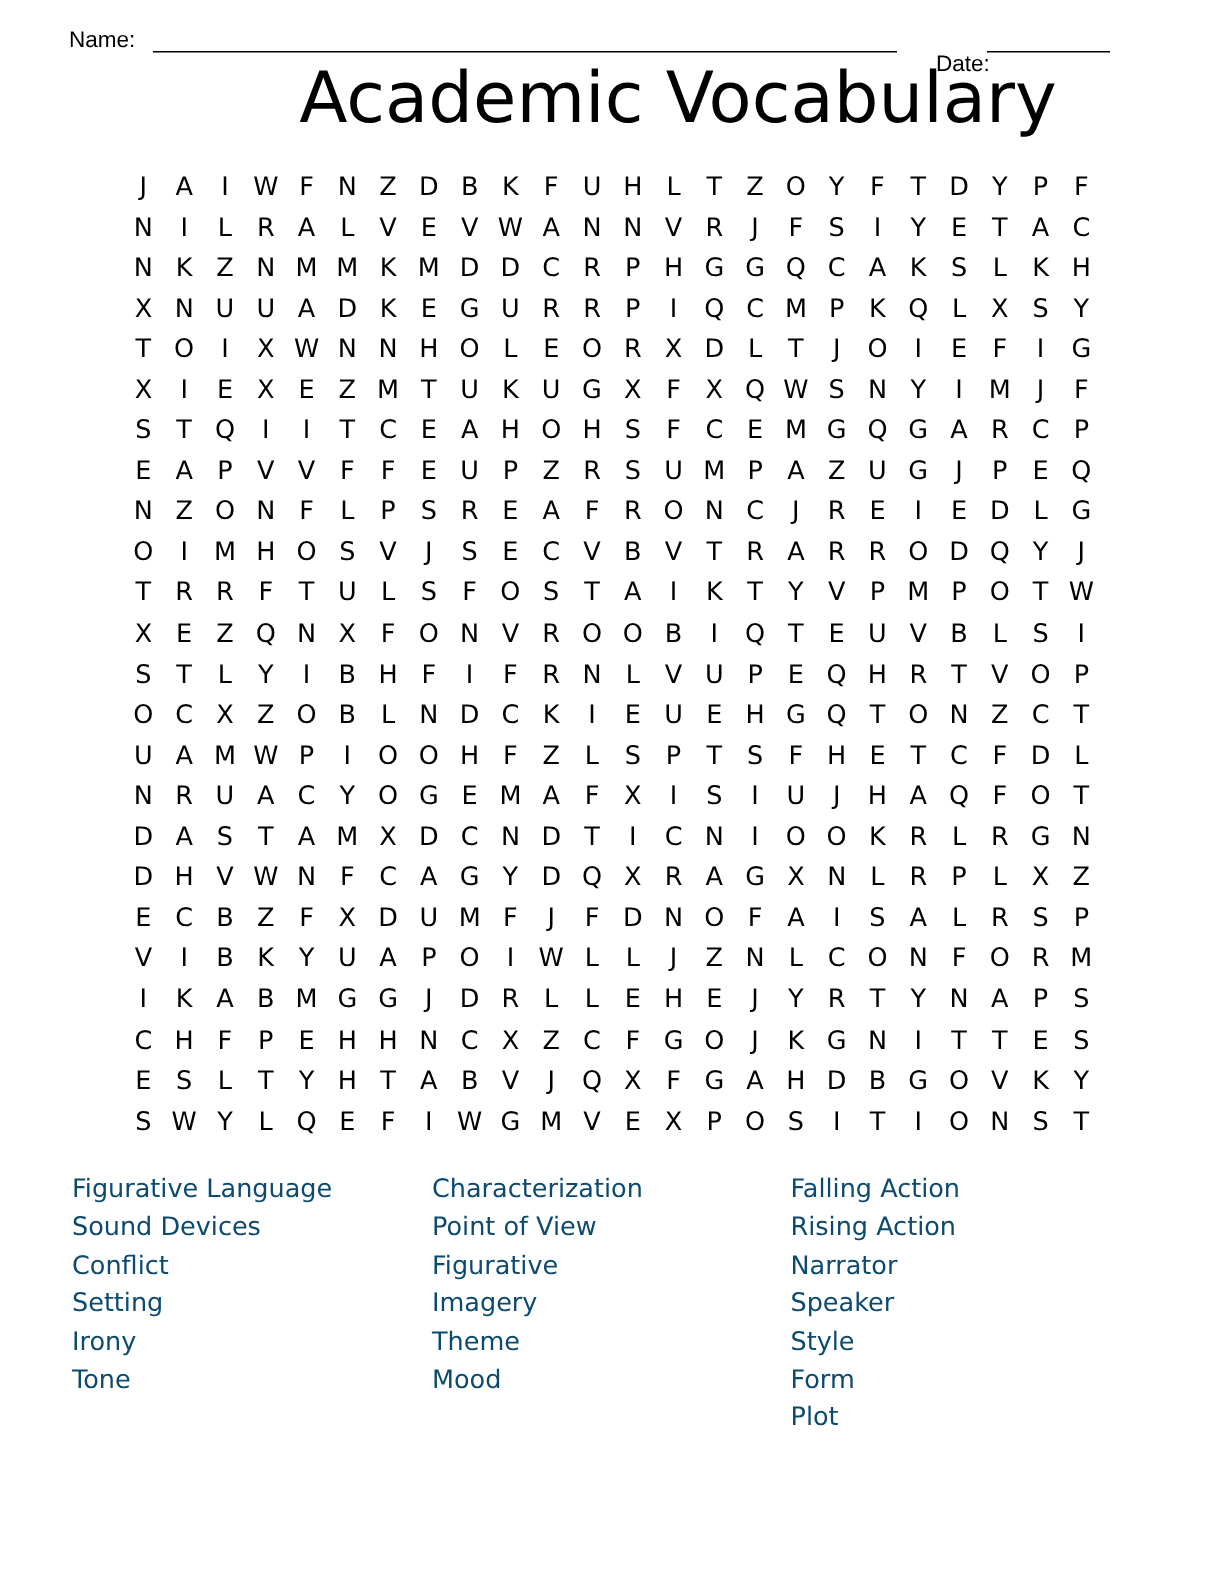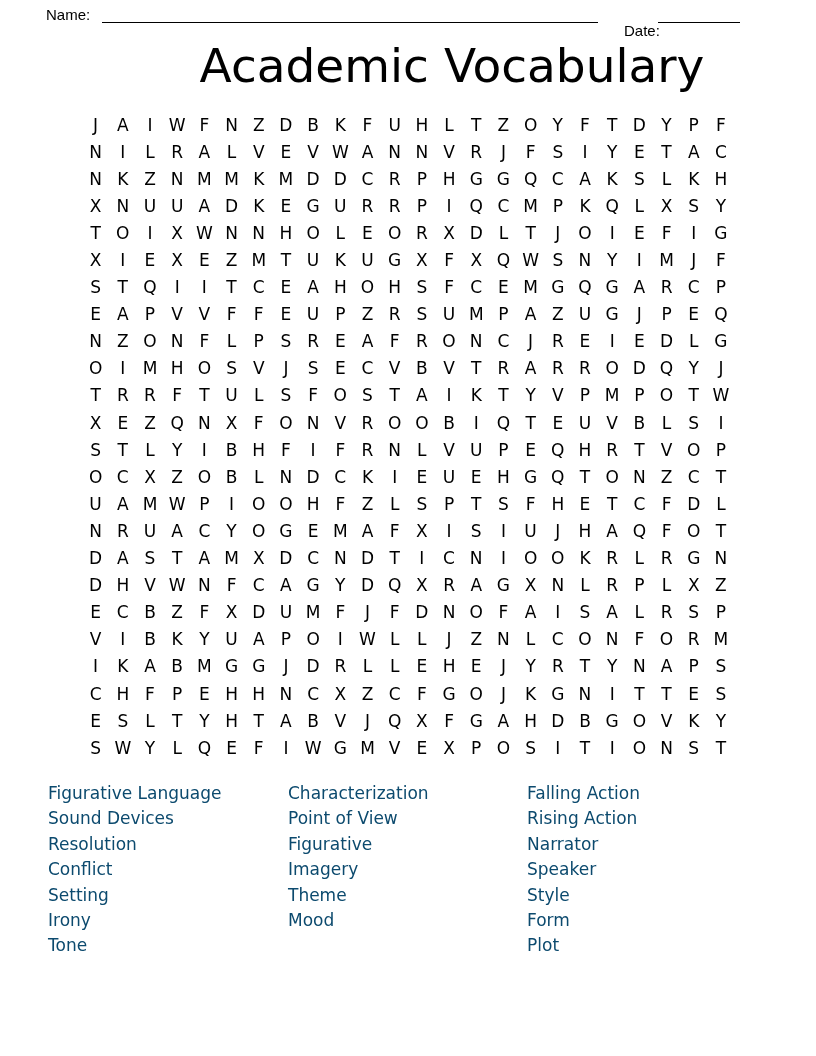--- a/index.html
+++ b/index.html
@@ -7,21 +7,21 @@
   body {
     width: 816px; height: 1056px;
     position: relative;
     font-family: "DejaVu Sans", sans-serif;
     color: #000000;
     overflow: hidden;
   }
   .page { position: absolute; inset: 0; background: #ffffff; }
 
   
-  .hdr { position: absolute; top: 4px; left: 0; width: 768px; height: 24px;
+  .hdr { position: absolute; top: 16px; left: 0; width: 768px; height: 24px;
          font-family: "Liberation Sans", sans-serif; font-size: 15px; }
   .hdr-label { position: absolute; top: 2px; }
   .name-label { left: 46px; }
   .date-label { left: 624px; margin-top: 16px; }
   .fill-line { position: absolute; top: 0; height: 19px; border-bottom: 1.5px solid #000; }
   .name-line { left: 102px; width: 496px; }
   .date-line { left: 658px; width: 82px; }
 
   
   .title {
@@ -643,21 +643,20 @@
       <span class="cell">O</span>
       <span class="cell">N</span>
       <span class="cell">S</span>
       <span class="cell">T</span>
     </div>
 
   <div class="wordbank">
     <div class="wb-col wb-col-1">
         <div class="wb-item">Figurative Language</div>
         <div class="wb-item">Sound Devices</div>
-        <div class="wb-item">Resolution</div>
         <div class="wb-item">Conflict</div>
         <div class="wb-item">Setting</div>
         <div class="wb-item">Irony</div>
         <div class="wb-item">Tone</div>
       </div>
     <div class="wb-col wb-col-2">
         <div class="wb-item">Characterization</div>
         <div class="wb-item">Point of View</div>
         <div class="wb-item">Figurative</div>
         <div class="wb-item">Imagery</div>

